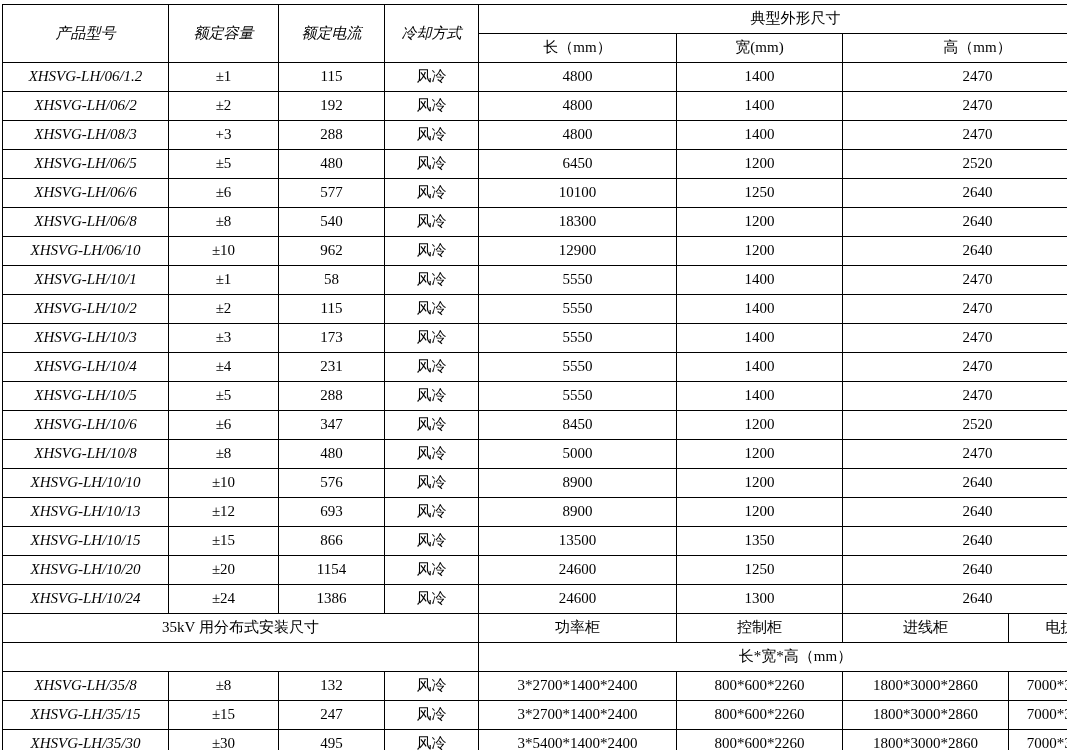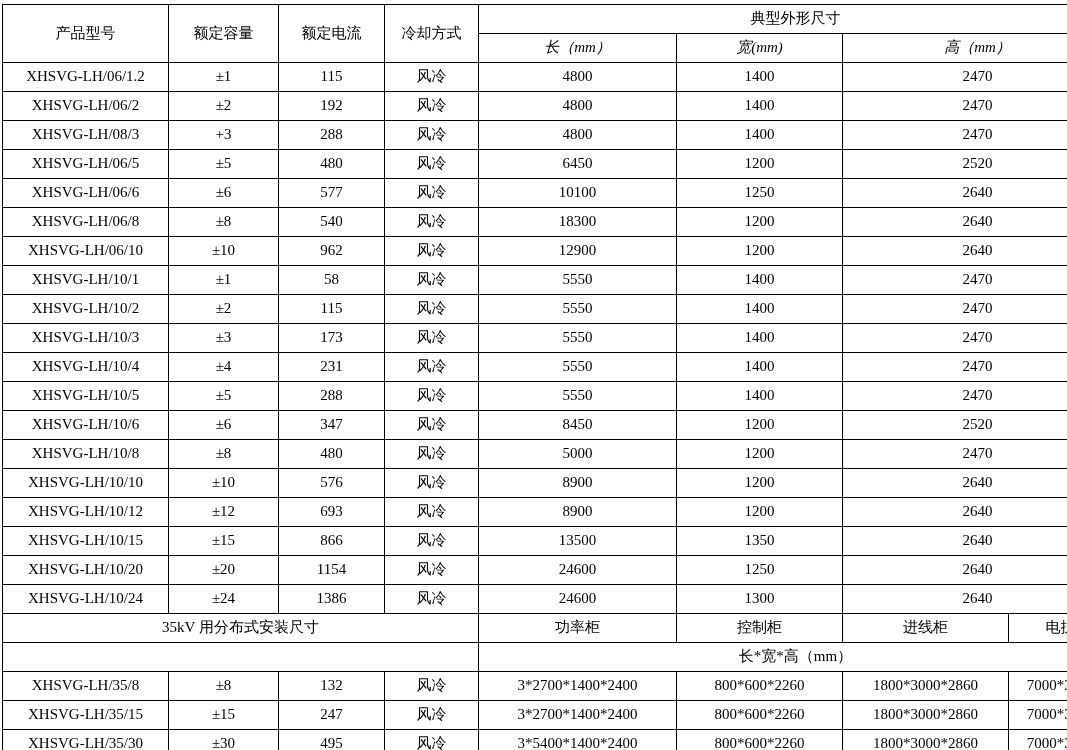--- a/index.html
+++ b/index.html
@@ -48,28 +48,29 @@
   col.c6 { width: 166px; }
   col.c7 { width: 104px; }
 
   .hdr-main {
     font-size: 16px;
     height: 40px;
   }
   .hdr-sub {
     font-size: 16px;
     height: 42px;
+  }
+  .hdr-tall {
+    font-size: 16px;
+    height: 82px;
     font-style: italic;
   }
-  .hdr-tall {
-    font-size: 16px;
-    height: 82px;
-  }
   .model-cell {
     font-size: 16px;
+    font-style: italic;
   }
   .row-35-head {
     font-size: 16px;
     height: 30px;
   }
   .row-dim-label {
     font-size: 16px;
     height: 30px;
   }
   .dim-text {
@@ -237,21 +238,21 @@
       <tr>
         <td class="model-cell">XHSVG-LH/10/10</td>
         <td>±10</td>
         <td>576</td>
         <td>风冷</td>
         <td>8900</td>
         <td>1200</td>
         <td colspan="2">2640</td>
       </tr>
       <tr>
-        <td class="model-cell">XHSVG-LH/10/12</td>
+        <td class="model-cell">XHSVG-LH/10/13</td>
         <td>±12</td>
         <td>693</td>
         <td>风冷</td>
         <td>8900</td>
         <td>1200</td>
         <td colspan="2">2640</td>
       </tr>
       <tr>
         <td class="model-cell">XHSVG-LH/10/15</td>
         <td>±15</td>

